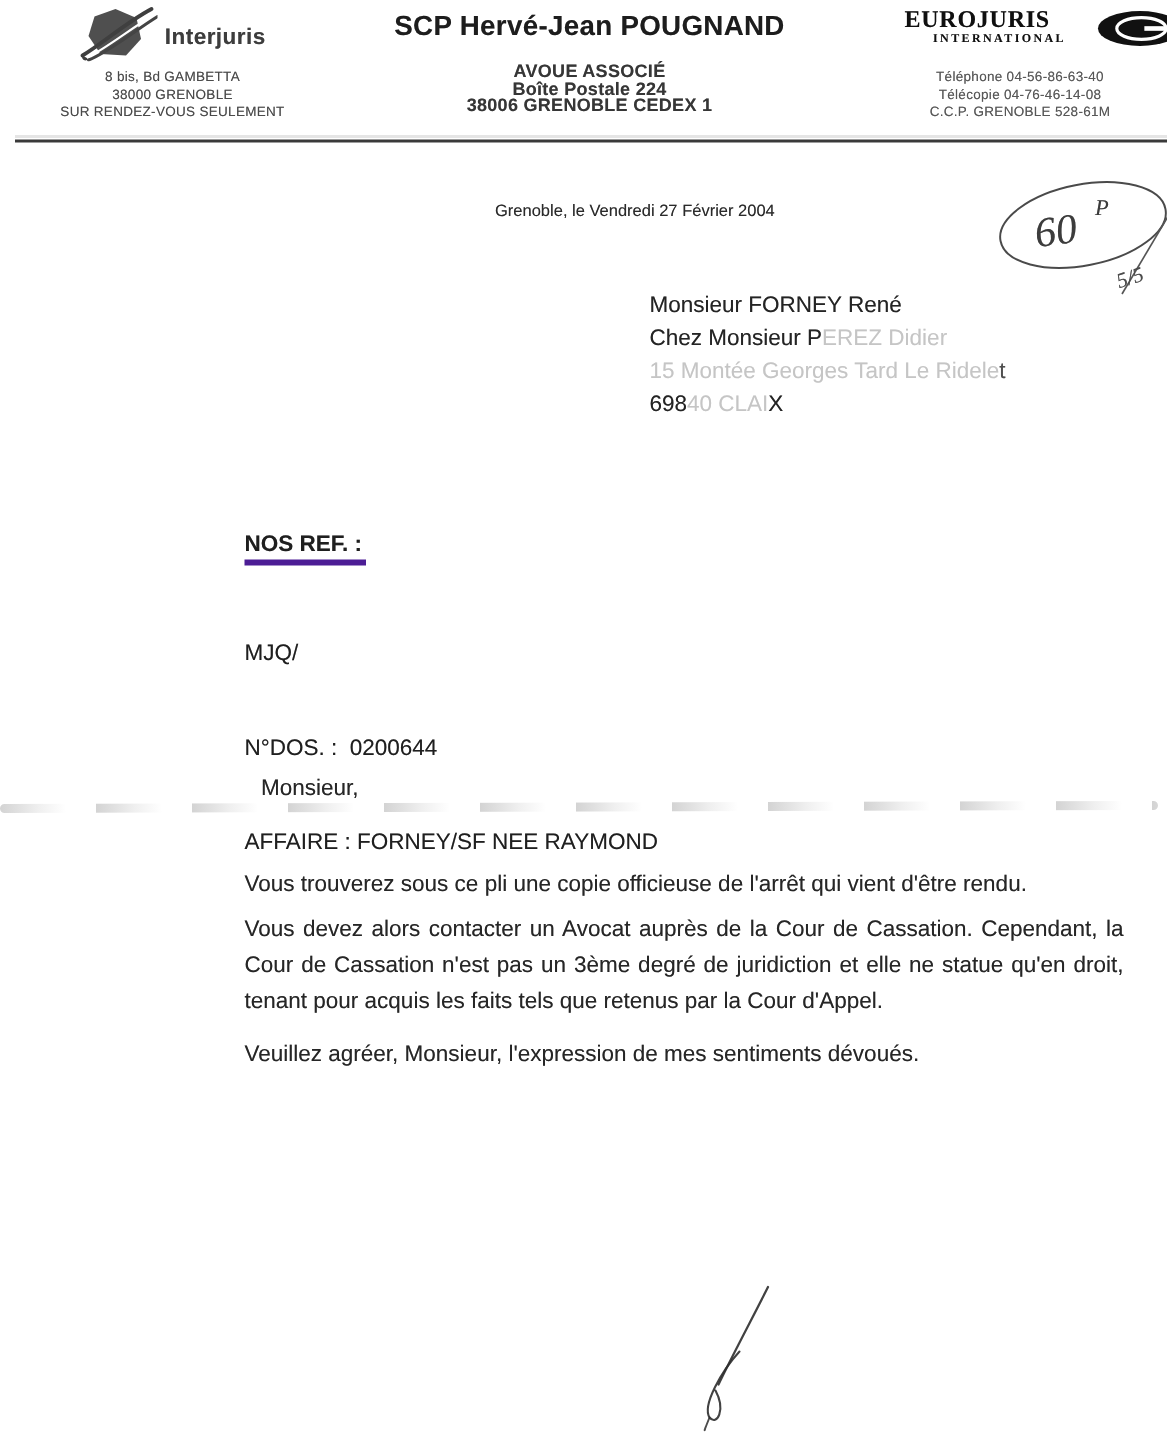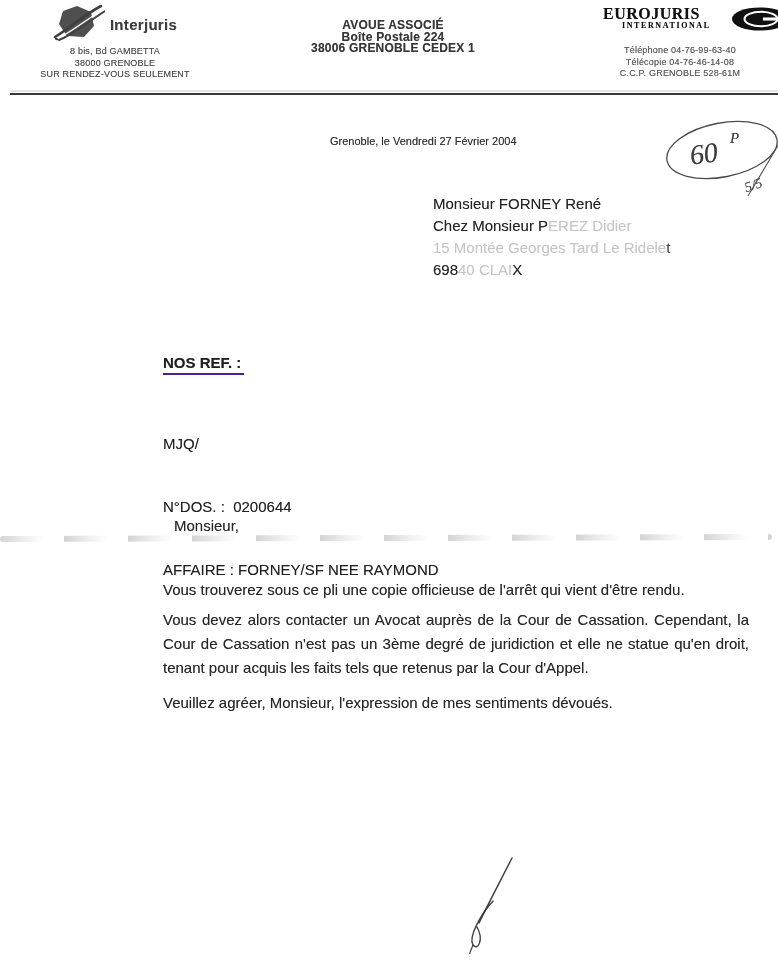--- a/index.html
+++ b/index.html
@@ -26,21 +26,21 @@
   .rule{position:absolute;top:93px;left:10px;width:768px;height:2px;background:#3a3a3a;box-shadow:0 -3px 0 rgba(150,150,150,.25);}
   
   .stamp{position:absolute;left:664px;top:110px;width:114px;height:105px;}
   .stamp svg{overflow:visible;}
   
   .dateline{position:absolute;left:330px;top:135px;font-size:11px;color:#2a2a2a;}
   .recipient{position:absolute;left:433px;top:193px;font-size:15px;line-height:22px;color:#242424;}
   .faded{opacity:.26;filter:blur(.4px);}
   .semi{opacity:.8;}
   .refs{position:absolute;left:163px;top:310px;font-size:15px;line-height:21px;color:#1f1f1f;white-space:pre-wrap;}
-  .refs .ref-head{font-weight:bold;display:inline-block;border-bottom:2px solid #4c1d95;padding-right:3px;margin-bottom:16px;}
+  .refs .ref-head{font-weight:bold;display:inline-block;border-bottom:4px solid #4c1d95;padding-right:3px;margin-bottom:6px;}
   .salutation{position:absolute;left:174px;top:517px;font-size:15px;}
   .streak{
     position:absolute;left:0;top:535px;width:772px;height:6px;border-radius:3px;
     background:repeating-linear-gradient(90deg,
       rgba(110,110,110,.30) 0px, rgba(130,130,130,.12) 26px,
       rgba(255,255,255,0) 44px, rgba(255,255,255,0) 64px);
     transform:rotate(-.15deg);
   }
   .body-text{position:absolute;left:163px;top:578px;width:586px;font-size:15px;line-height:24px;text-align:justify;color:#262626;}
   .body-text p{margin:0 0 6px 0;}
@@ -66,20 +66,21 @@
       <span class="brand-name">Interjuris</span>
     </div>
     <div class="small-lines">
       <div>8 bis, Bd GAMBETTA</div>
       <div>38000 GRENOBLE</div>
       <div>SUR RENDEZ-VOUS SEULEMENT</div>
     </div>
   </div>
 
   <div class="hdr-center">
+    <div class="hdr-title">SCP Hervé-Jean POUGNAND</div>
     <div class="small-lines">
       <div>AVOUE ASSOCIÉ</div>
       <div>Boîte Postale 224</div>
       <div>38006 GRENOBLE CEDEX 1</div>
     </div>
   </div>
 
   <div class="hdr-right">
     <div class="ej-row">
       <div>
@@ -89,21 +90,21 @@
       <span>
         <svg width="58" height="26" viewBox="0 0 60 26">
           <ellipse cx="30" cy="13" rx="29" ry="12" fill="#111"></ellipse>
           <ellipse cx="31" cy="13" rx="17" ry="7.5" fill="none" stroke="#fff" stroke-width="2.2"></ellipse>
           <rect x="33" y="11.4" width="25" height="3.2" fill="#fff"></rect>
           <rect x="50" y="10" width="10" height="6" fill="#111"></rect>
         </svg>
       </span>
     </div>
     <div class="small-lines">
-      <div>Téléphone 04-76-99-63-40</div>
+      <div>Téléphone 04-56-86-63-40</div>
       <div>Télécopie 04-76-46-14-08</div>
       <div>C.C.P. GRENOBLE 528-61M</div>
     </div>
   </div>
 
   <div class="rule"></div>
 
   <div class="stamp">
     <svg width="130" height="105" viewBox="0 0 130 105">
       <g>

